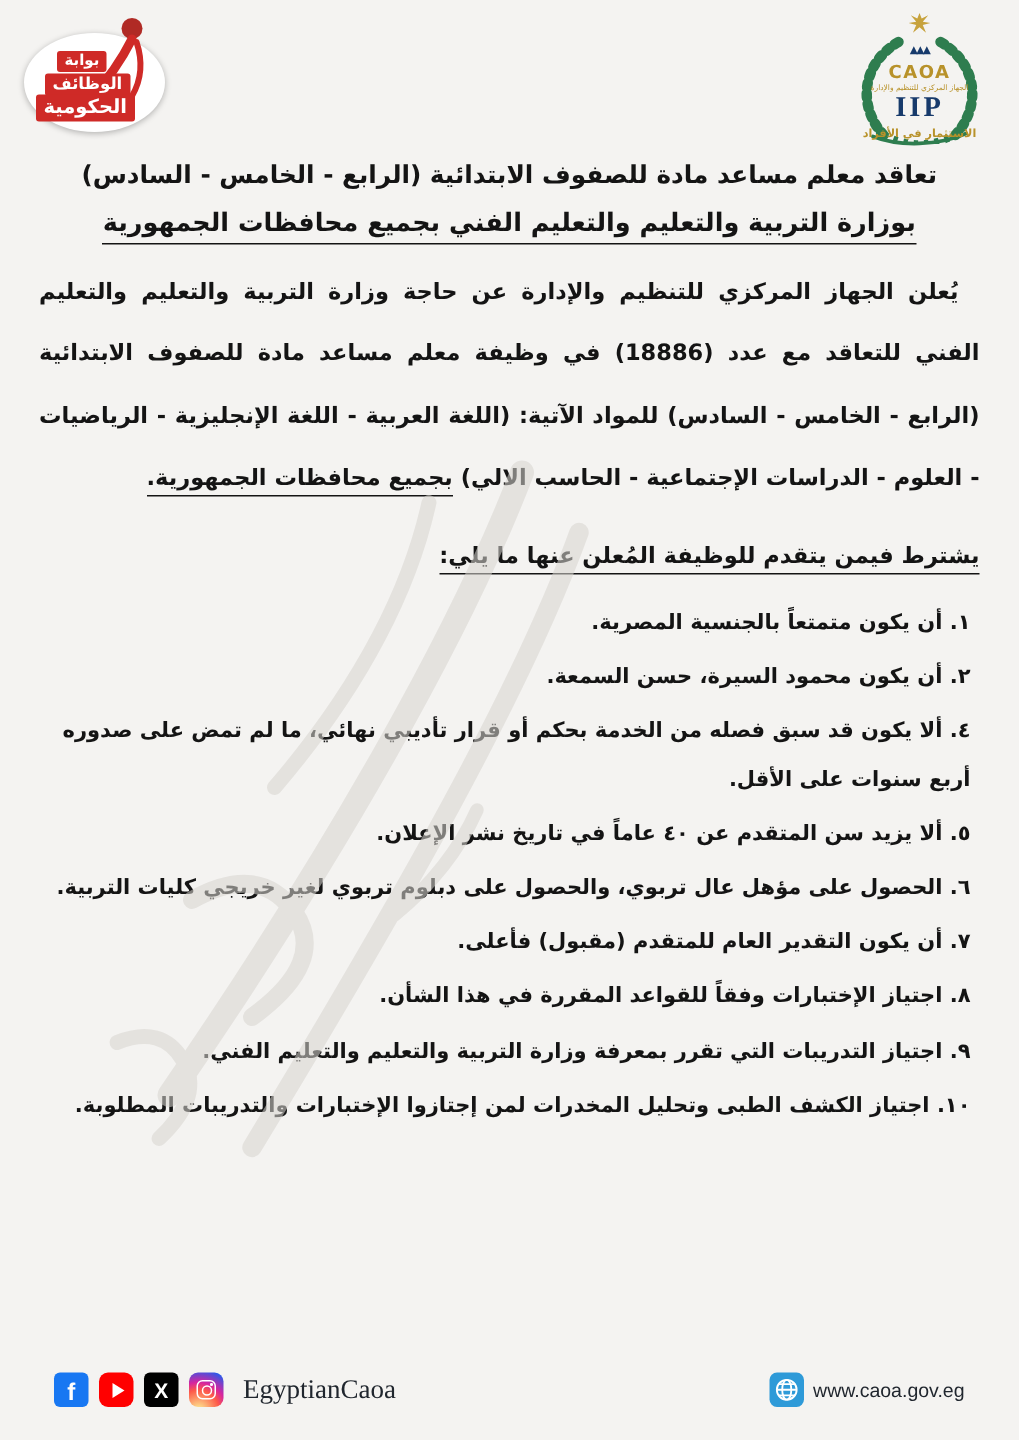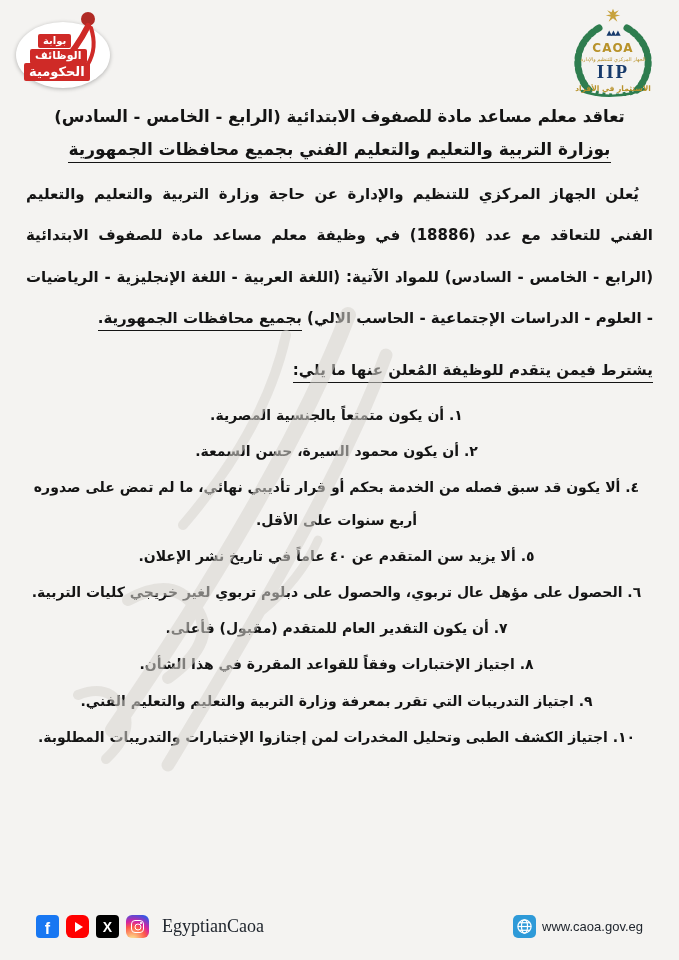--- a/index.html
+++ b/index.html
@@ -46,21 +46,21 @@
 
   
   .doc{padding:0 26px;direction:rtl;text-align:center;}
   .title-main{font-size:21px;font-weight:bold;margin-top:2px;}
   .title-sub{font-size:16.5px;font-weight:bold;margin-top:11px;}
   .title-ministry{font-size:17px;font-weight:bold;margin-top:13px;}
   .u{border-bottom:1.5px solid var(--ink);padding-bottom:3px;}
   .intro{font-size:15px;font-weight:bold;text-align:justify;line-height:2.75;margin-top:15px;text-indent:14px;}
   .cond-heading{font-size:15px;font-weight:bold;text-align:right;margin-top:22px;}
   .cond-list{margin-top:20px;}
-  .cond-item{font-size:14px;font-weight:bold;line-height:2.3;margin-bottom:4px;padding-right:6px;}
+  .cond-item{font-size:14px;font-weight:bold;text-align:right;line-height:2.3;margin-bottom:4px;padding-right:6px;}
 
   
   .footer{position:absolute;left:0;right:0;bottom:22px;display:flex;justify-content:space-between;align-items:center;padding:0 36px;direction:ltr;}
   .social-group{display:flex;align-items:center;gap:7px;}
   .sicon{width:23px;height:23px;border-radius:5px;display:flex;align-items:center;justify-content:center;color:#fff;font-weight:bold;font-family:"Liberation Sans",sans-serif;}
   .sicon.fb{background:var(--facebook-blue);border-radius:4px;font-size:16px;align-items:flex-end;line-height:1.1;}
   .sicon.yt{background:var(--youtube-red);border-radius:6px;}
   .yt-tri{width:0;height:0;border-left:8px solid #fff;border-top:5px solid transparent;border-bottom:5px solid transparent;margin-left:2px;}
   .sicon.xx{background:var(--x-black);border-radius:4px;font-size:14px;}
   .sicon.ig{background:radial-gradient(circle at 28% 110%,#fdf497 0%,#fd5949 45%,#d6249f 62%,#285aeb 92%);border-radius:6px;}

